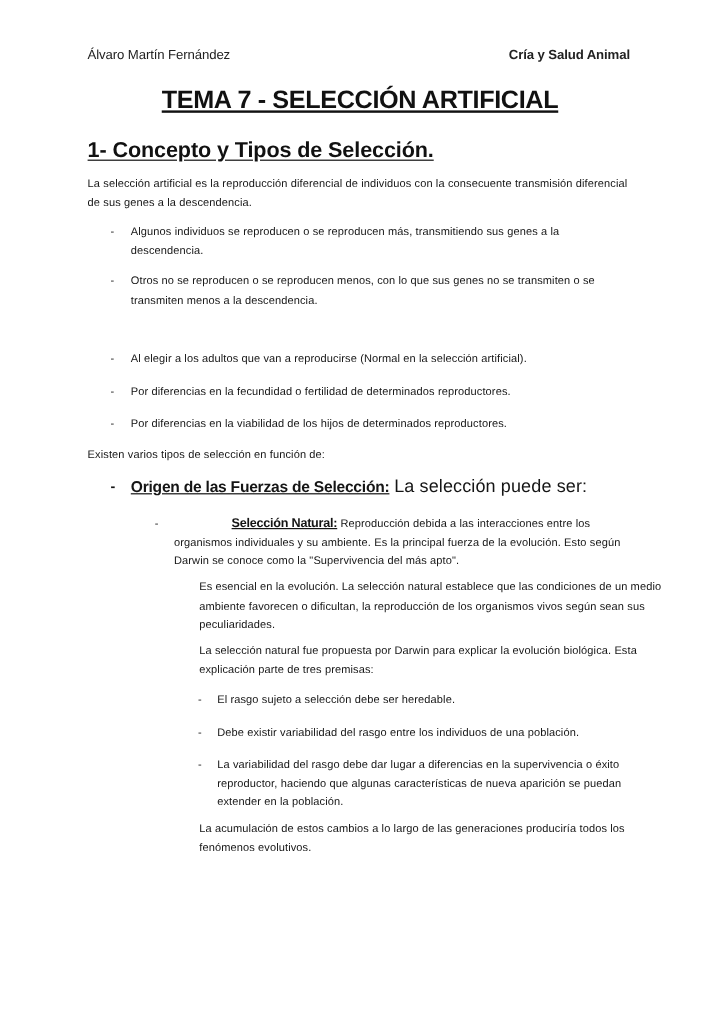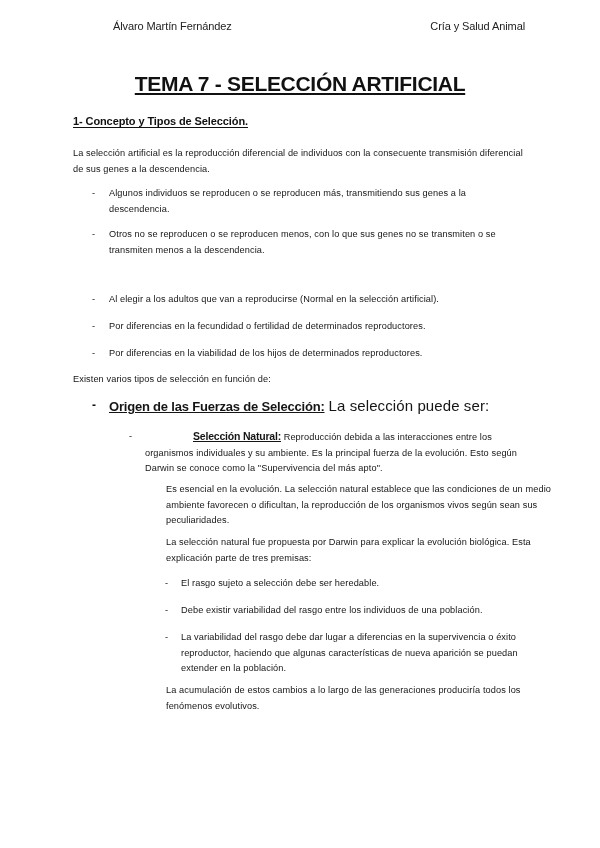--- a/index.html
+++ b/index.html
@@ -16,46 +16,45 @@
       color: #111111;
     }
     .page {
       position: absolute;
       left: 0; top: 0;
       width: 600px; height: 848px;
       background: #ffffff;
     }
     .hdr {
       position: absolute;
-      top: 20px;
+      top: 40px;
       font-size: 11px;
       color: #222;
       letter-spacing: -0.1px;
-      margin-left: 40px;
     }
     .hdr-left { left: 73px; }
-    .hdr-right { right: 75px; }
+    .hdr-right { right: 75px; font-weight: bold; }
 
     .title {
       position: absolute;
       top: 72px;
       left: 0;
       width: 600px;
       text-align: center;
       font-size: 21px;
       font-weight: bold;
       text-decoration: underline;
       text-underline-offset: 2px;
       letter-spacing: -0.3px;
     }
     .h1 {
       position: absolute;
       top: 115px;
       left: 73px;
-      font-size: 11px;
+      font-size: 18px;
       font-weight: bold;
       text-decoration: underline;
       text-underline-offset: 2px;
       letter-spacing: -0.1px;
     }
     .p {
       position: absolute;
       font-size: 9.2px;
       line-height: 15.5px;
       letter-spacing: 0.1px;

